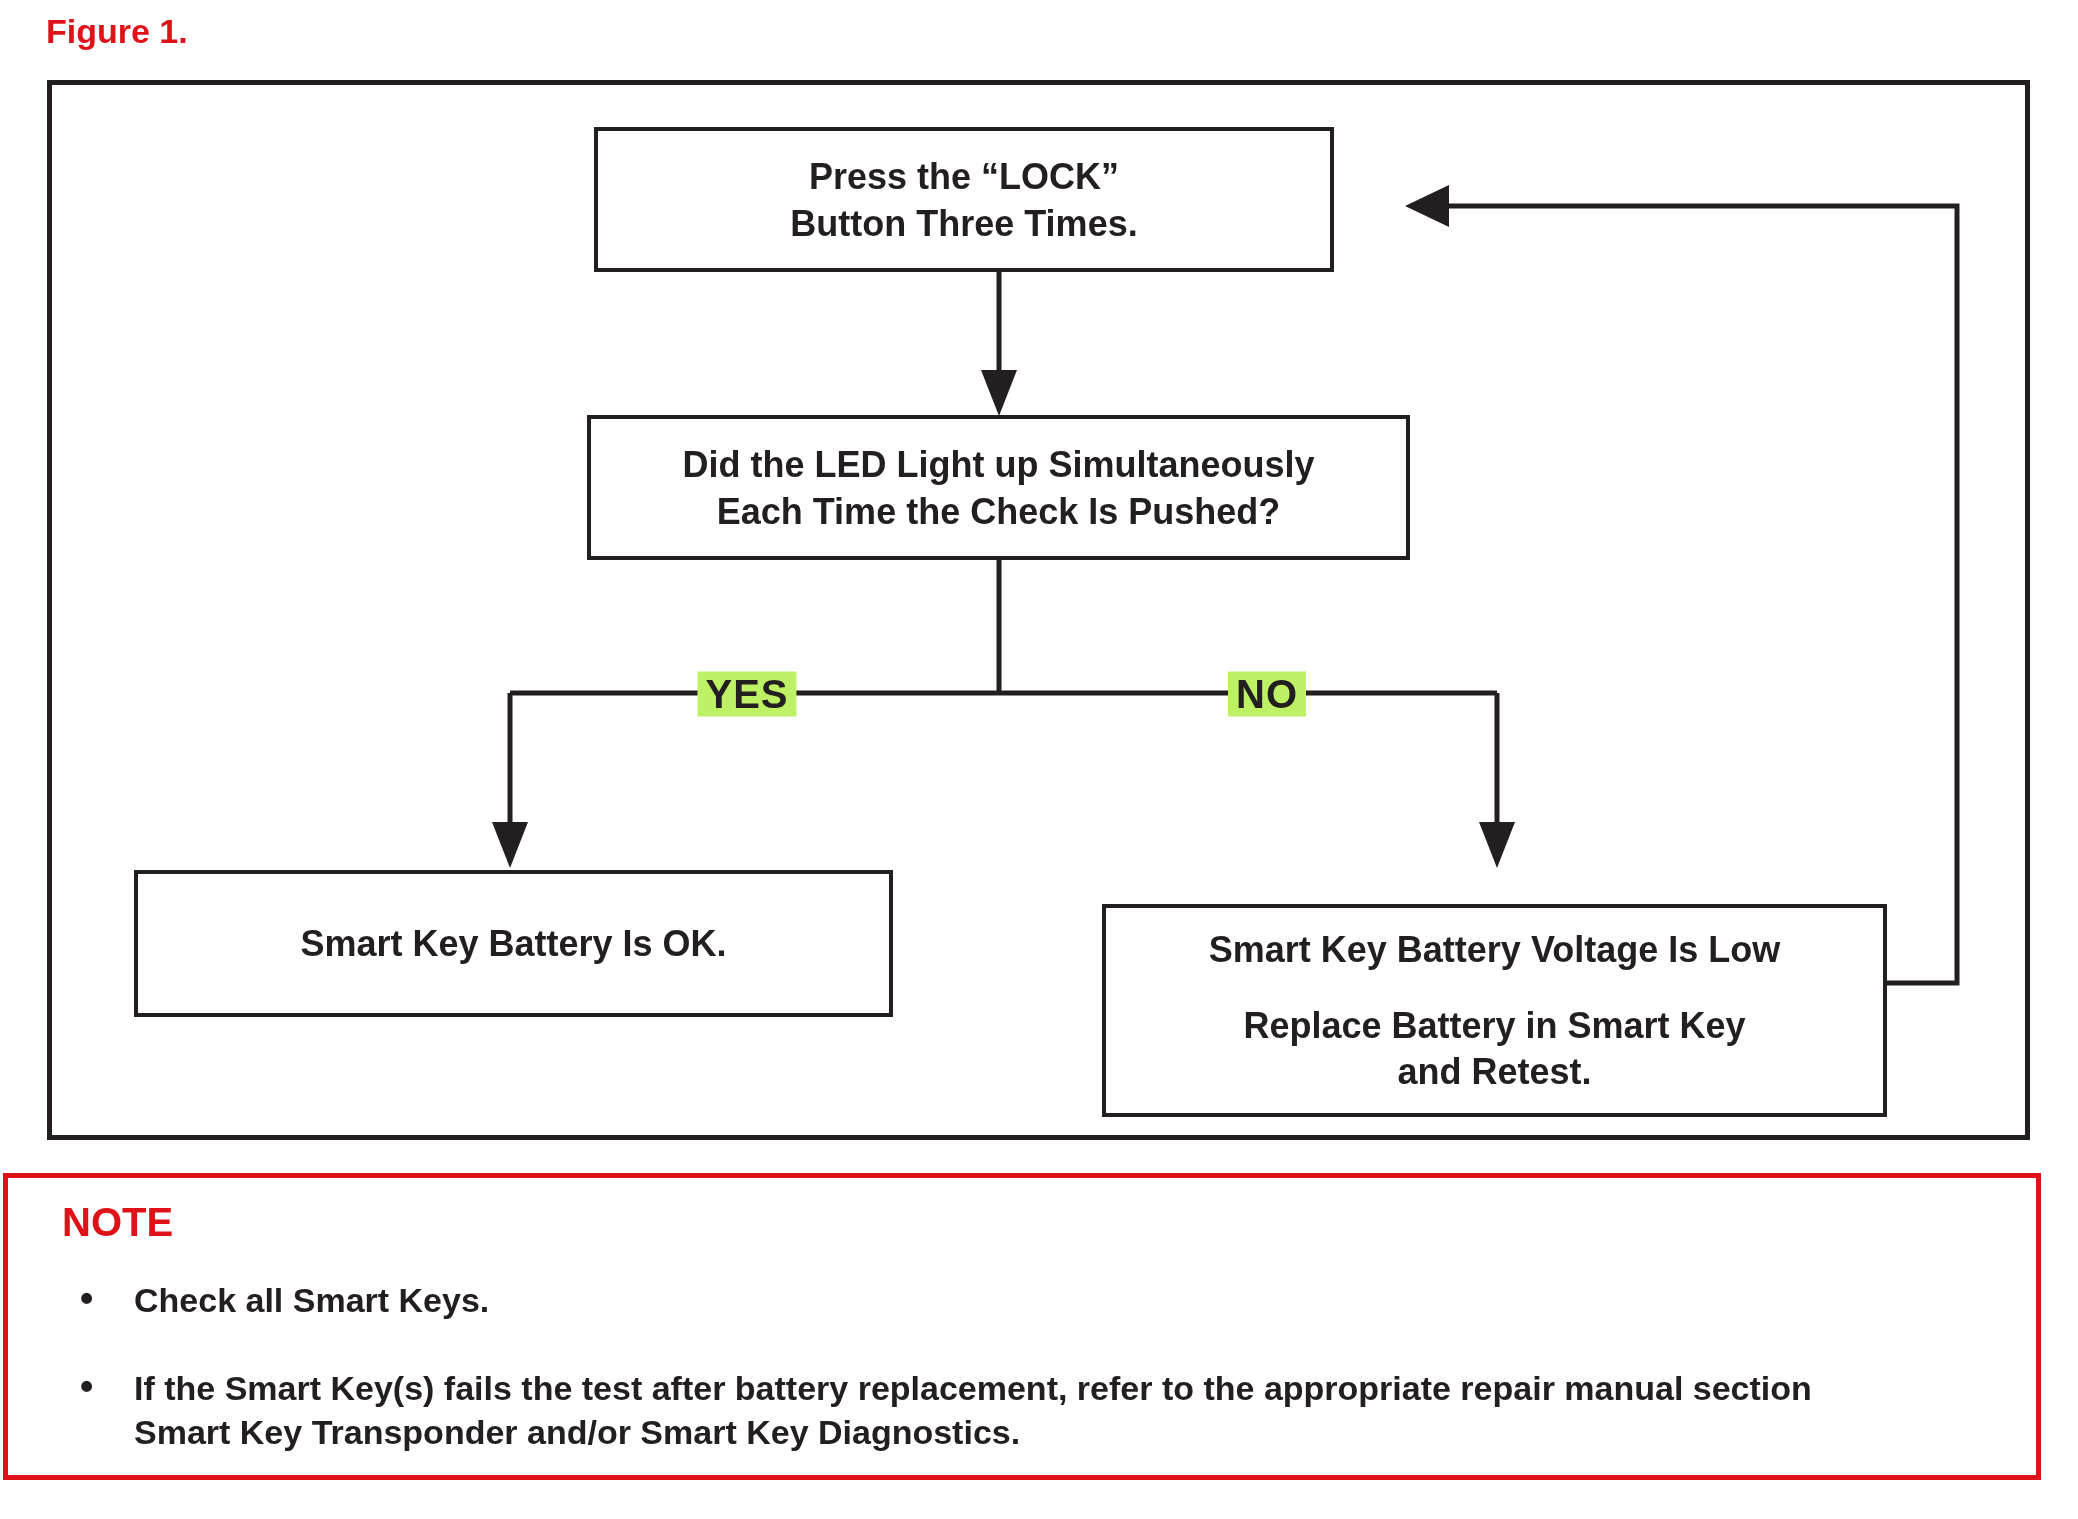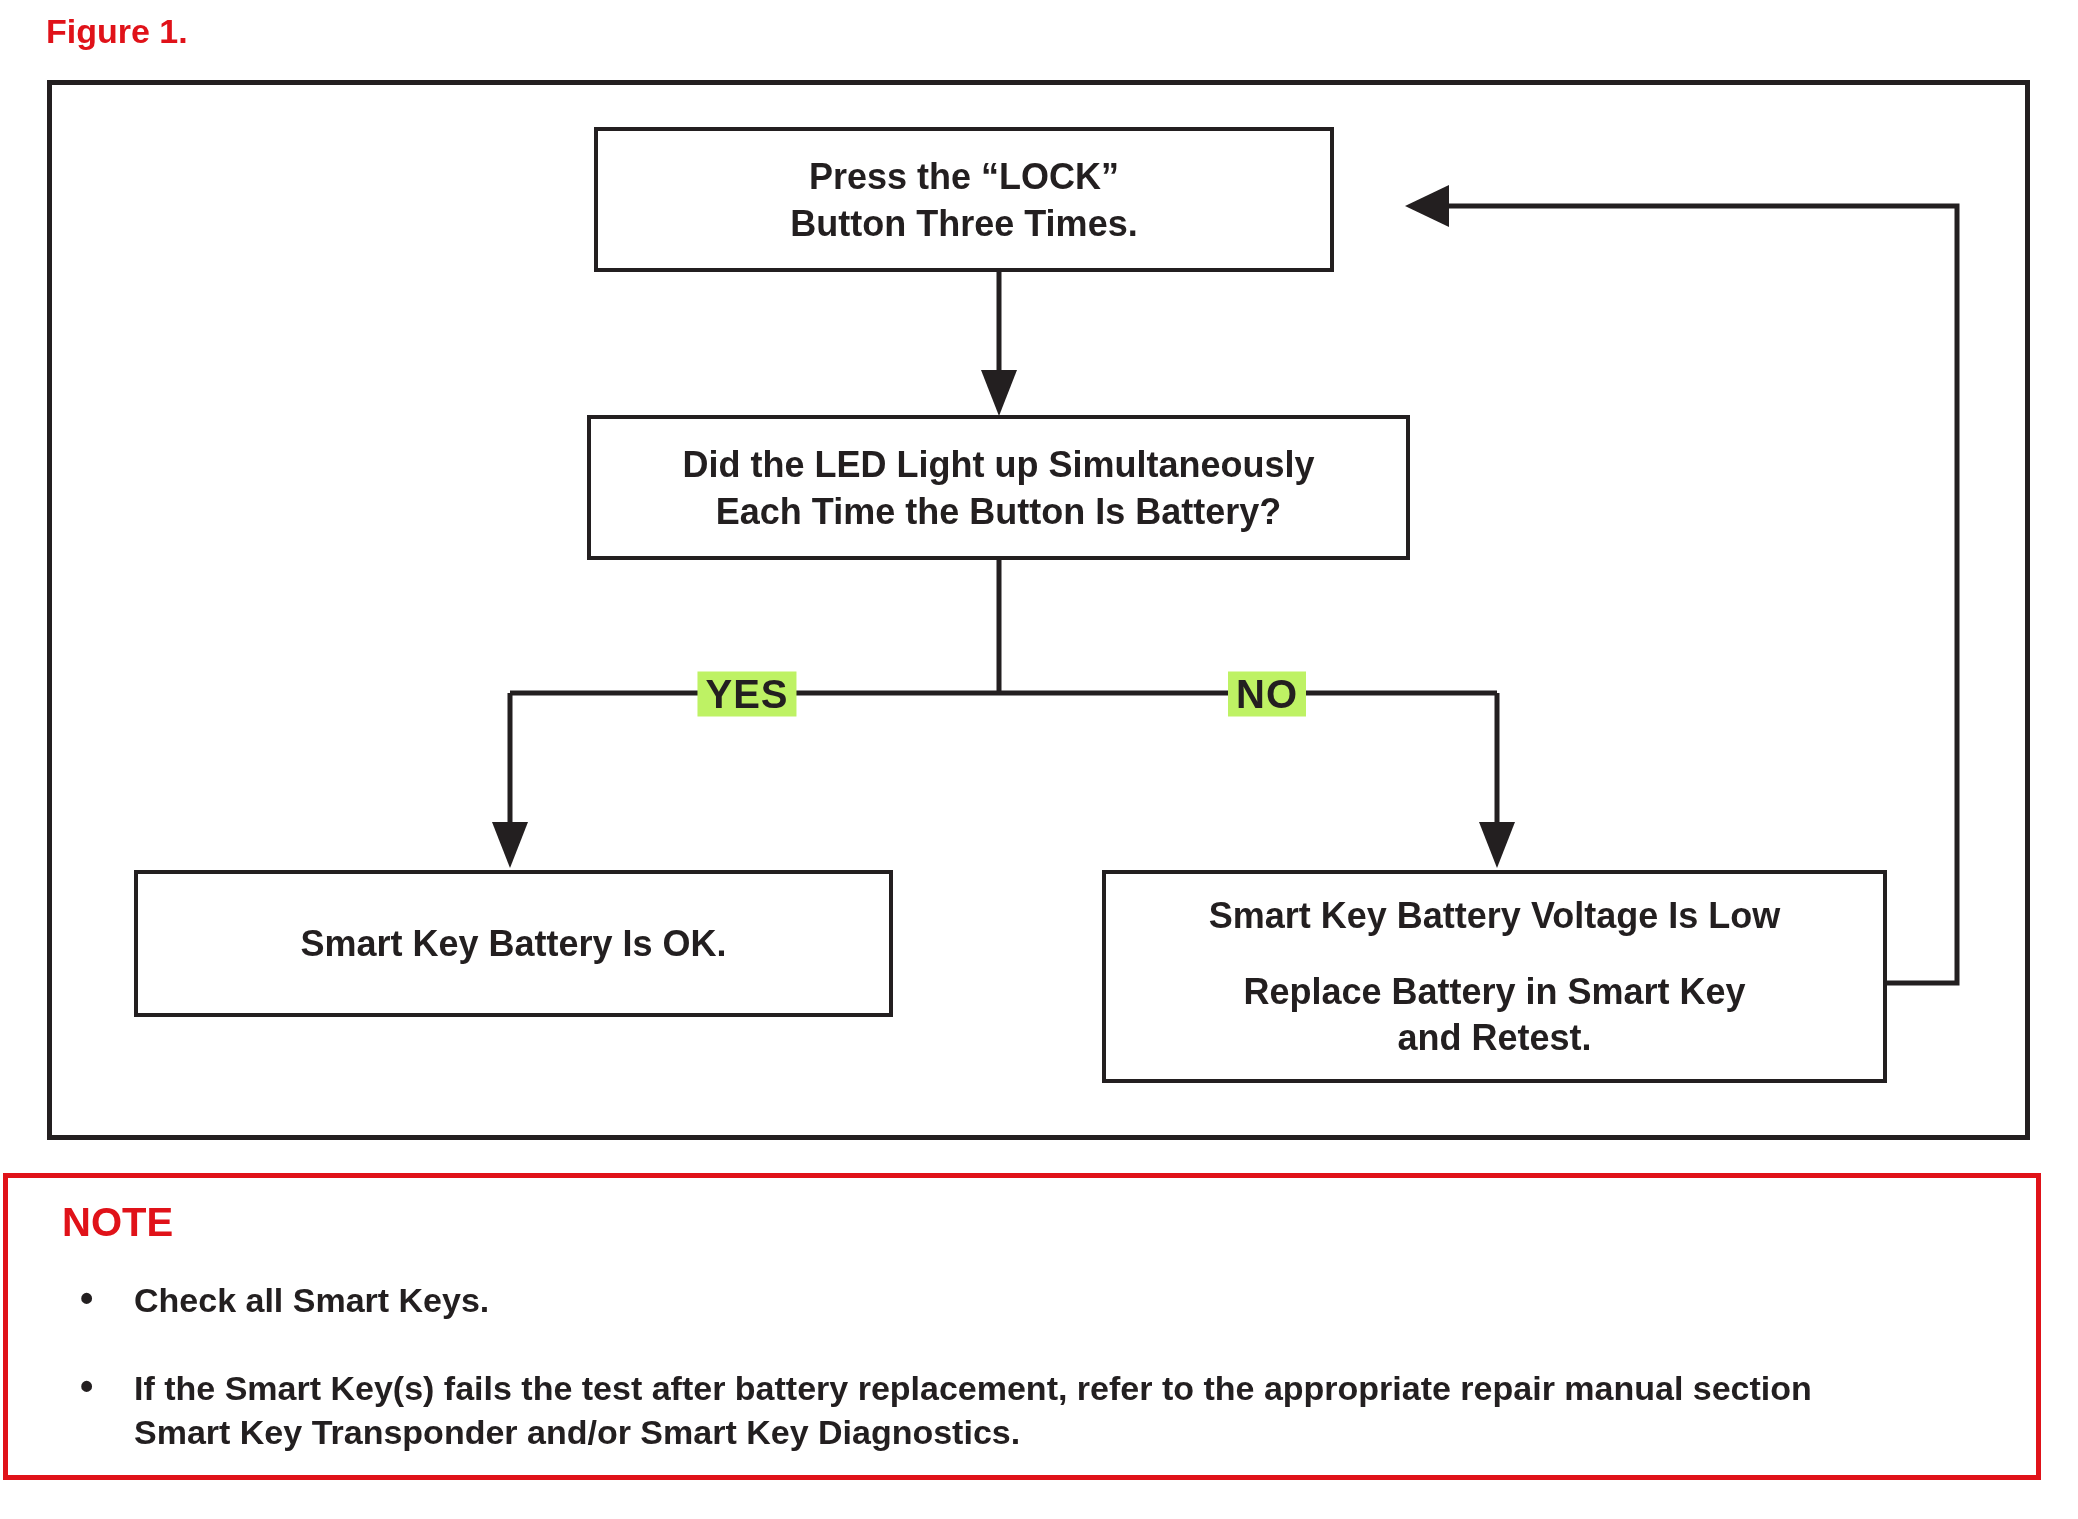--- a/index.html
+++ b/index.html
@@ -30,21 +30,21 @@
   svg.connectors .head{fill:var(--ink);stroke:none;}
 
   .node{
     position:absolute;background:#fff;border:4px solid var(--ink);
     display:flex;flex-direction:column;align-items:center;justify-content:center;
     text-align:center;font-weight:bold;font-size:36px;line-height:47px;
   }
   .node-press-lock{left:594px;top:127px;width:740px;height:145px;}
   .node-led-question{left:587px;top:415px;width:823px;height:145px;}
   .node-battery-ok{left:134px;top:870px;width:759px;height:147px;}
-  .node-battery-low{left:1102px;top:870px;width:785px;height:213px;line-height:46px;}
+  .node-battery-low{left:1102px;top:904px;width:785px;height:213px;line-height:46px;}
   .node-battery-low .para-gap{height:30px;}
 
   .branch-label{
     position:absolute;transform:translate(-50%,-50%);
     font-size:40px;font-weight:bold;background:#bef264;padding:0 8px;
     letter-spacing:1px;
   }
   .label-yes{left:747px;top:694px;}
   .label-no{left:1267px;top:694px;}
 
@@ -96,21 +96,21 @@
     </g>
   </svg>
 
   <div class="node node-press-lock">
     <div>Press the “LOCK”</div>
     <div>Button Three Times.</div>
   </div>
 
   <div class="node node-led-question">
     <div>Did the LED Light up Simultaneously</div>
-    <div>Each Time the Button Is Battery?</div>
+    <div>Each Time the Check Is Pushed?</div>
   </div>
 
   <div class="branch-label label-yes">YES</div>
   <div class="branch-label label-no">NO</div>
 
   <div class="node node-battery-ok">
     <div>Smart Key Battery Is OK.</div>
   </div>
 
   <div class="node node-battery-low">

